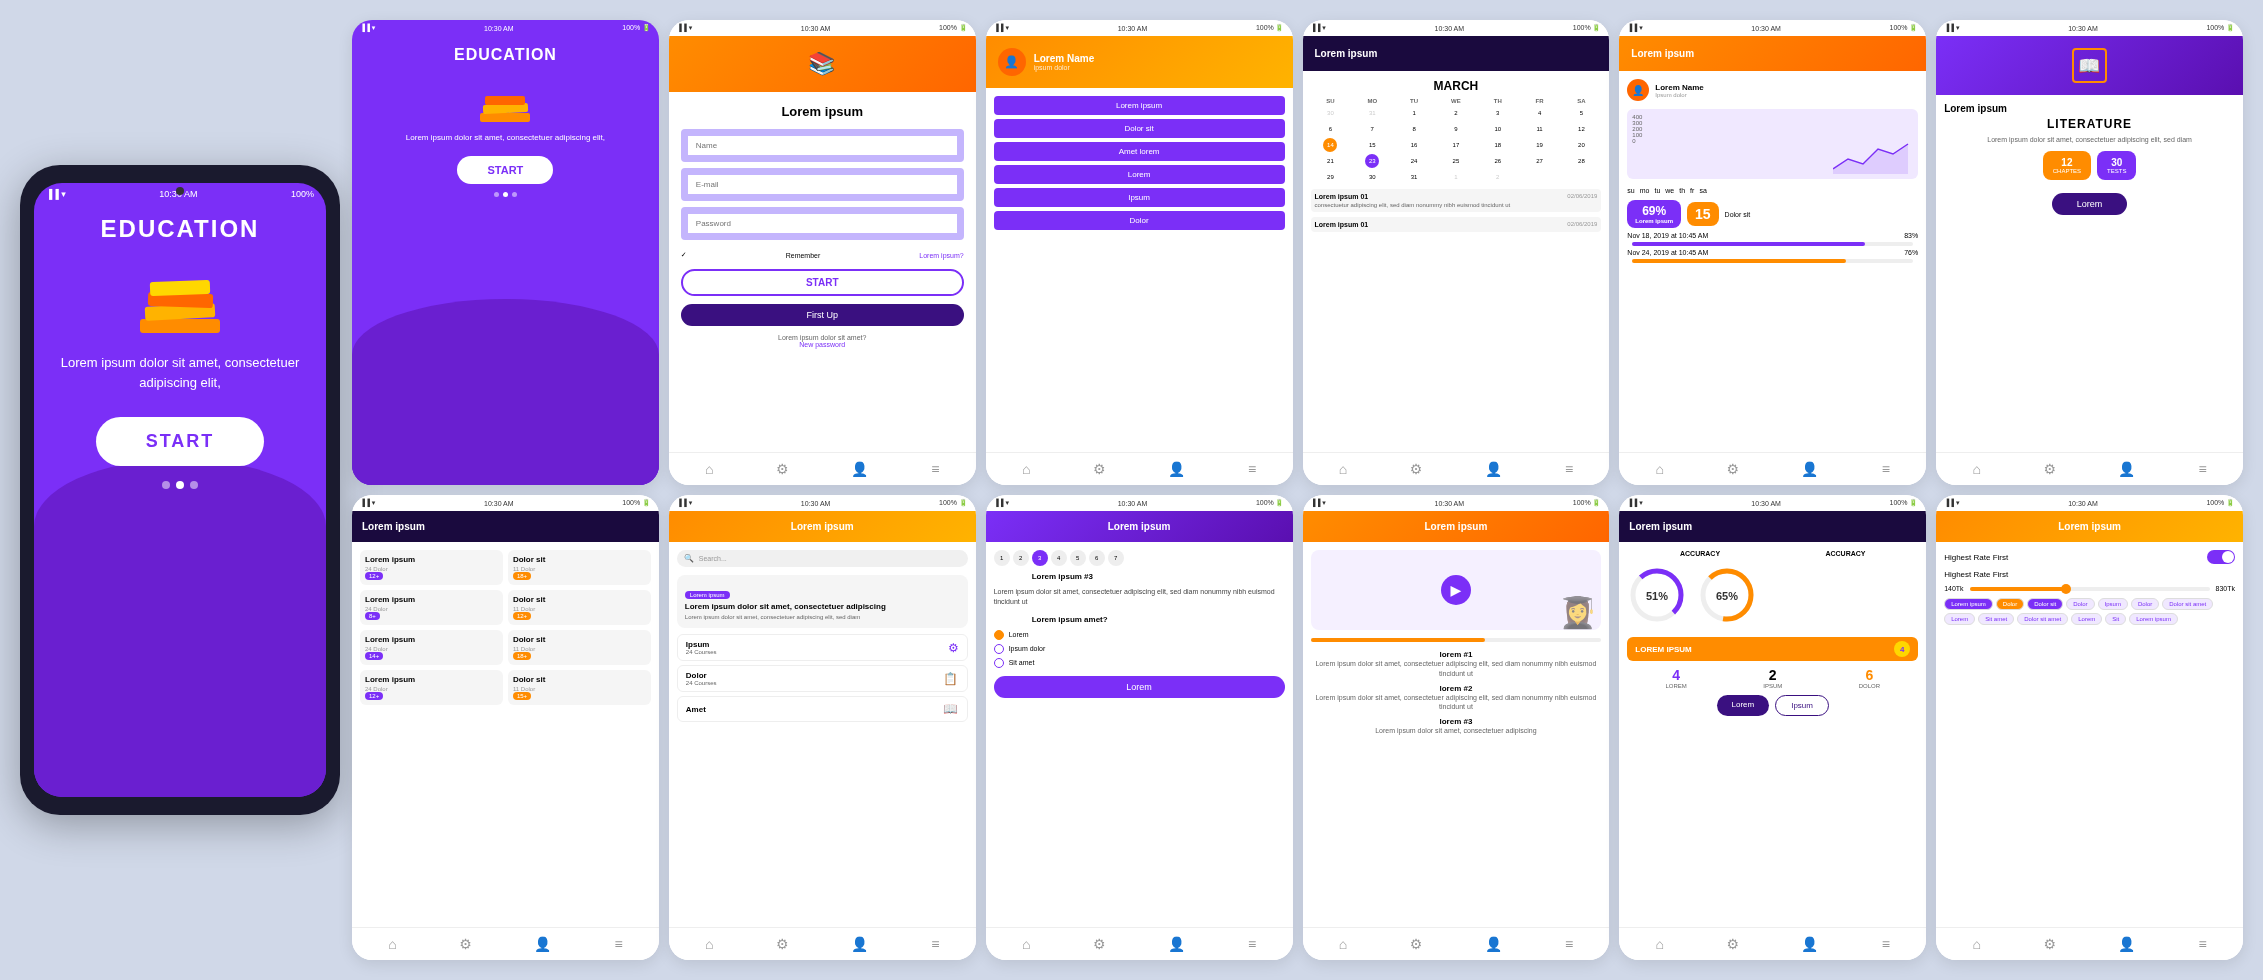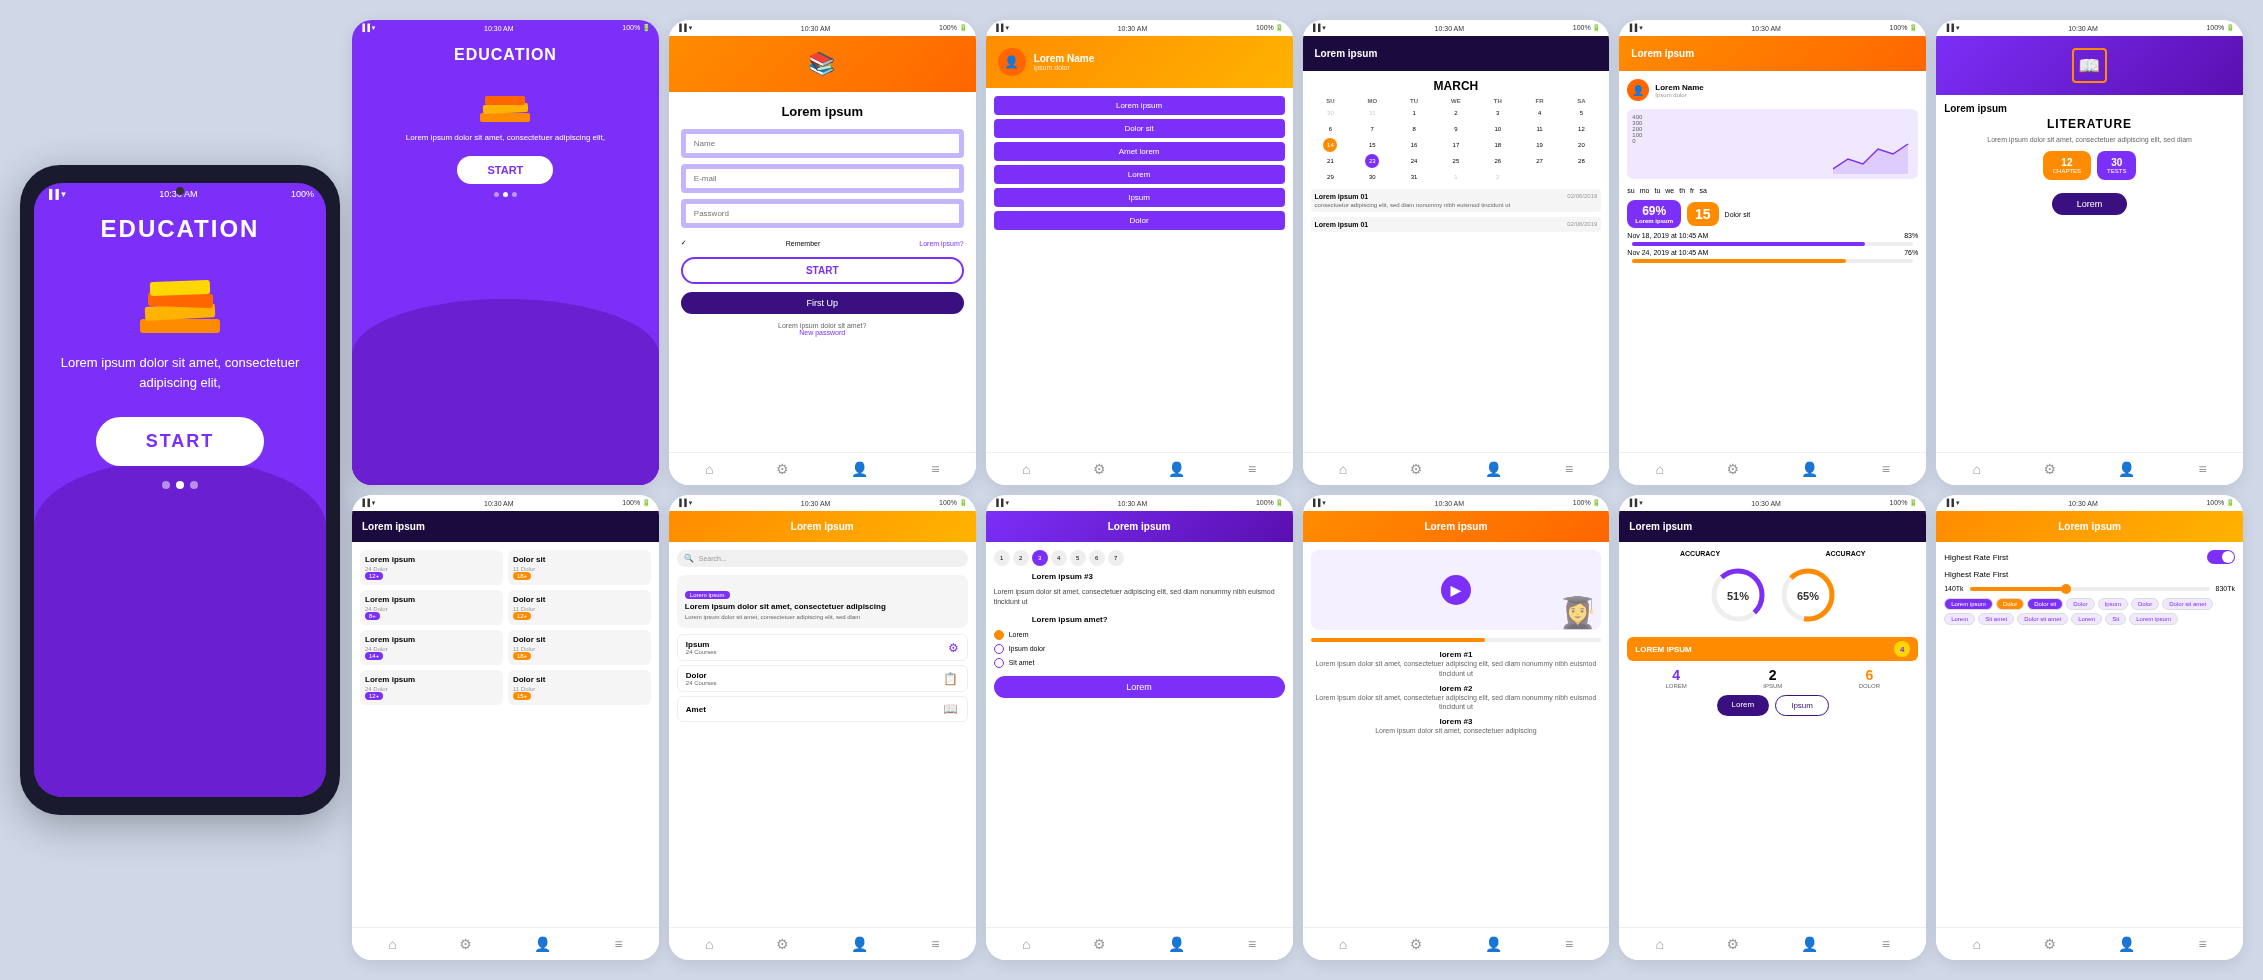--- a/index.html
+++ b/index.html
@@ -230,21 +230,21 @@
       justify-content: center;
     }
     .screen-login-body {
       flex: 1;
       padding: 12px;
       display: flex;
       flex-direction: column;
     }
     .login-title { font-size: 13px; font-weight: bold; text-align: center; margin-bottom: 10px; }
     .login-input {
-      border: 5px solid #c4b5fd;
+      border: 7px solid #c4b5fd;
       border-radius: 4px;
       padding: 5px 8px;
       font-size: 8px;
       margin-bottom: 6px;
       width: 100%;
     }
     .login-remember { display: flex; align-items: center; gap: 4px; font-size: 7px; justify-content: space-between; margin: 5px 0; }
     .login-start-btn {
       background: white;
       border: 2px solid #7b2ff7;
@@ -570,21 +570,21 @@
 
     
     .accuracy-header {
       background: #1a0a3e;
       padding: 10px;
       color: white;
       font-size: 10px;
       font-weight: bold;
     }
     .accuracy-body { flex: 1; padding: 8px; }
-    .accuracy-circles { display: flex; gap: 10px; justify-content: center; margin: 8px 0; }
+    .accuracy-circles { display: flex; gap: 10px; margin: 8px 0; }
     .circle-container { text-align: center; }
     .acc-stat { text-align: center; }
     .acc-stat-num { font-size: 14px; font-weight: bold; }
     .acc-stat-label { font-size: 6px; color: #666; }
     .ipsum-lorem-btn {
       background: #3a1080;
       color: white;
       padding: 5px 15px;
       border-radius: 12px;
       font-size: 8px;

